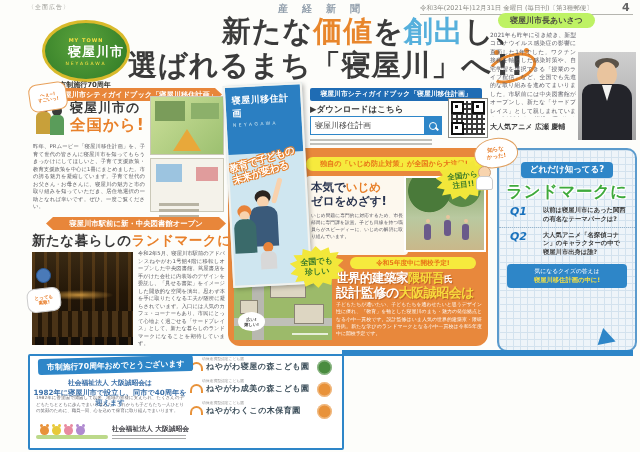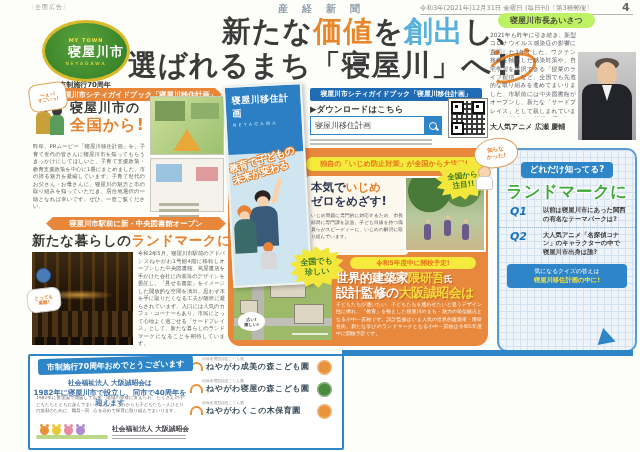--- a/index.html
+++ b/index.html
@@ -384,31 +384,31 @@
   <div class="abs animal" style="left:64px;background:#e88aa0;"></div>
   <div class="abs animal" style="left:76px;background:#b08ad0;"></div>
   <div class="abs ad-org">社会福祉法人 大阪誠昭会</div>
   <div class="abs ad-org-line"></div>
 
   <div class="abs ad-items">
     <div class="ad-row">
       <div class="ad-note">幼保連携型認定こども園</div>
       <div class="ad-nameline">
           <span class="arch"></span>
-          <span class="ad-name">ねやがわ成美の森こども園</span>
+          <span class="ad-name">ねやがわ寝屋の森こども園</span>
         </div>
-      <div class="badge-dot" style="background:#e8923a;"></div>
+      <div class="badge-dot" style="background:#4a8c3f;"></div>
     </div>
     <div class="ad-row">
       <div class="ad-note">幼保連携型認定こども園</div>
       <div class="ad-nameline">
           <span class="arch"></span>
-          <span class="ad-name">ねやがわ寝屋の森こども園</span>
+          <span class="ad-name">ねやがわ成美の森こども園</span>
         </div>
-      <div class="badge-dot" style="background:#4a8c3f;"></div>
+      <div class="badge-dot" style="background:#e8923a;"></div>
     </div>
     <div class="ad-row">
       <div class="ad-note">幼保連携型認定こども園</div>
       <div class="ad-nameline">
           <span class="arch"></span>
           <span class="ad-name">ねやがわくこの木保育園</span>
         </div>
       <div class="badge-dot" style="background:#e8923a;"></div>
     </div>
   </div>

